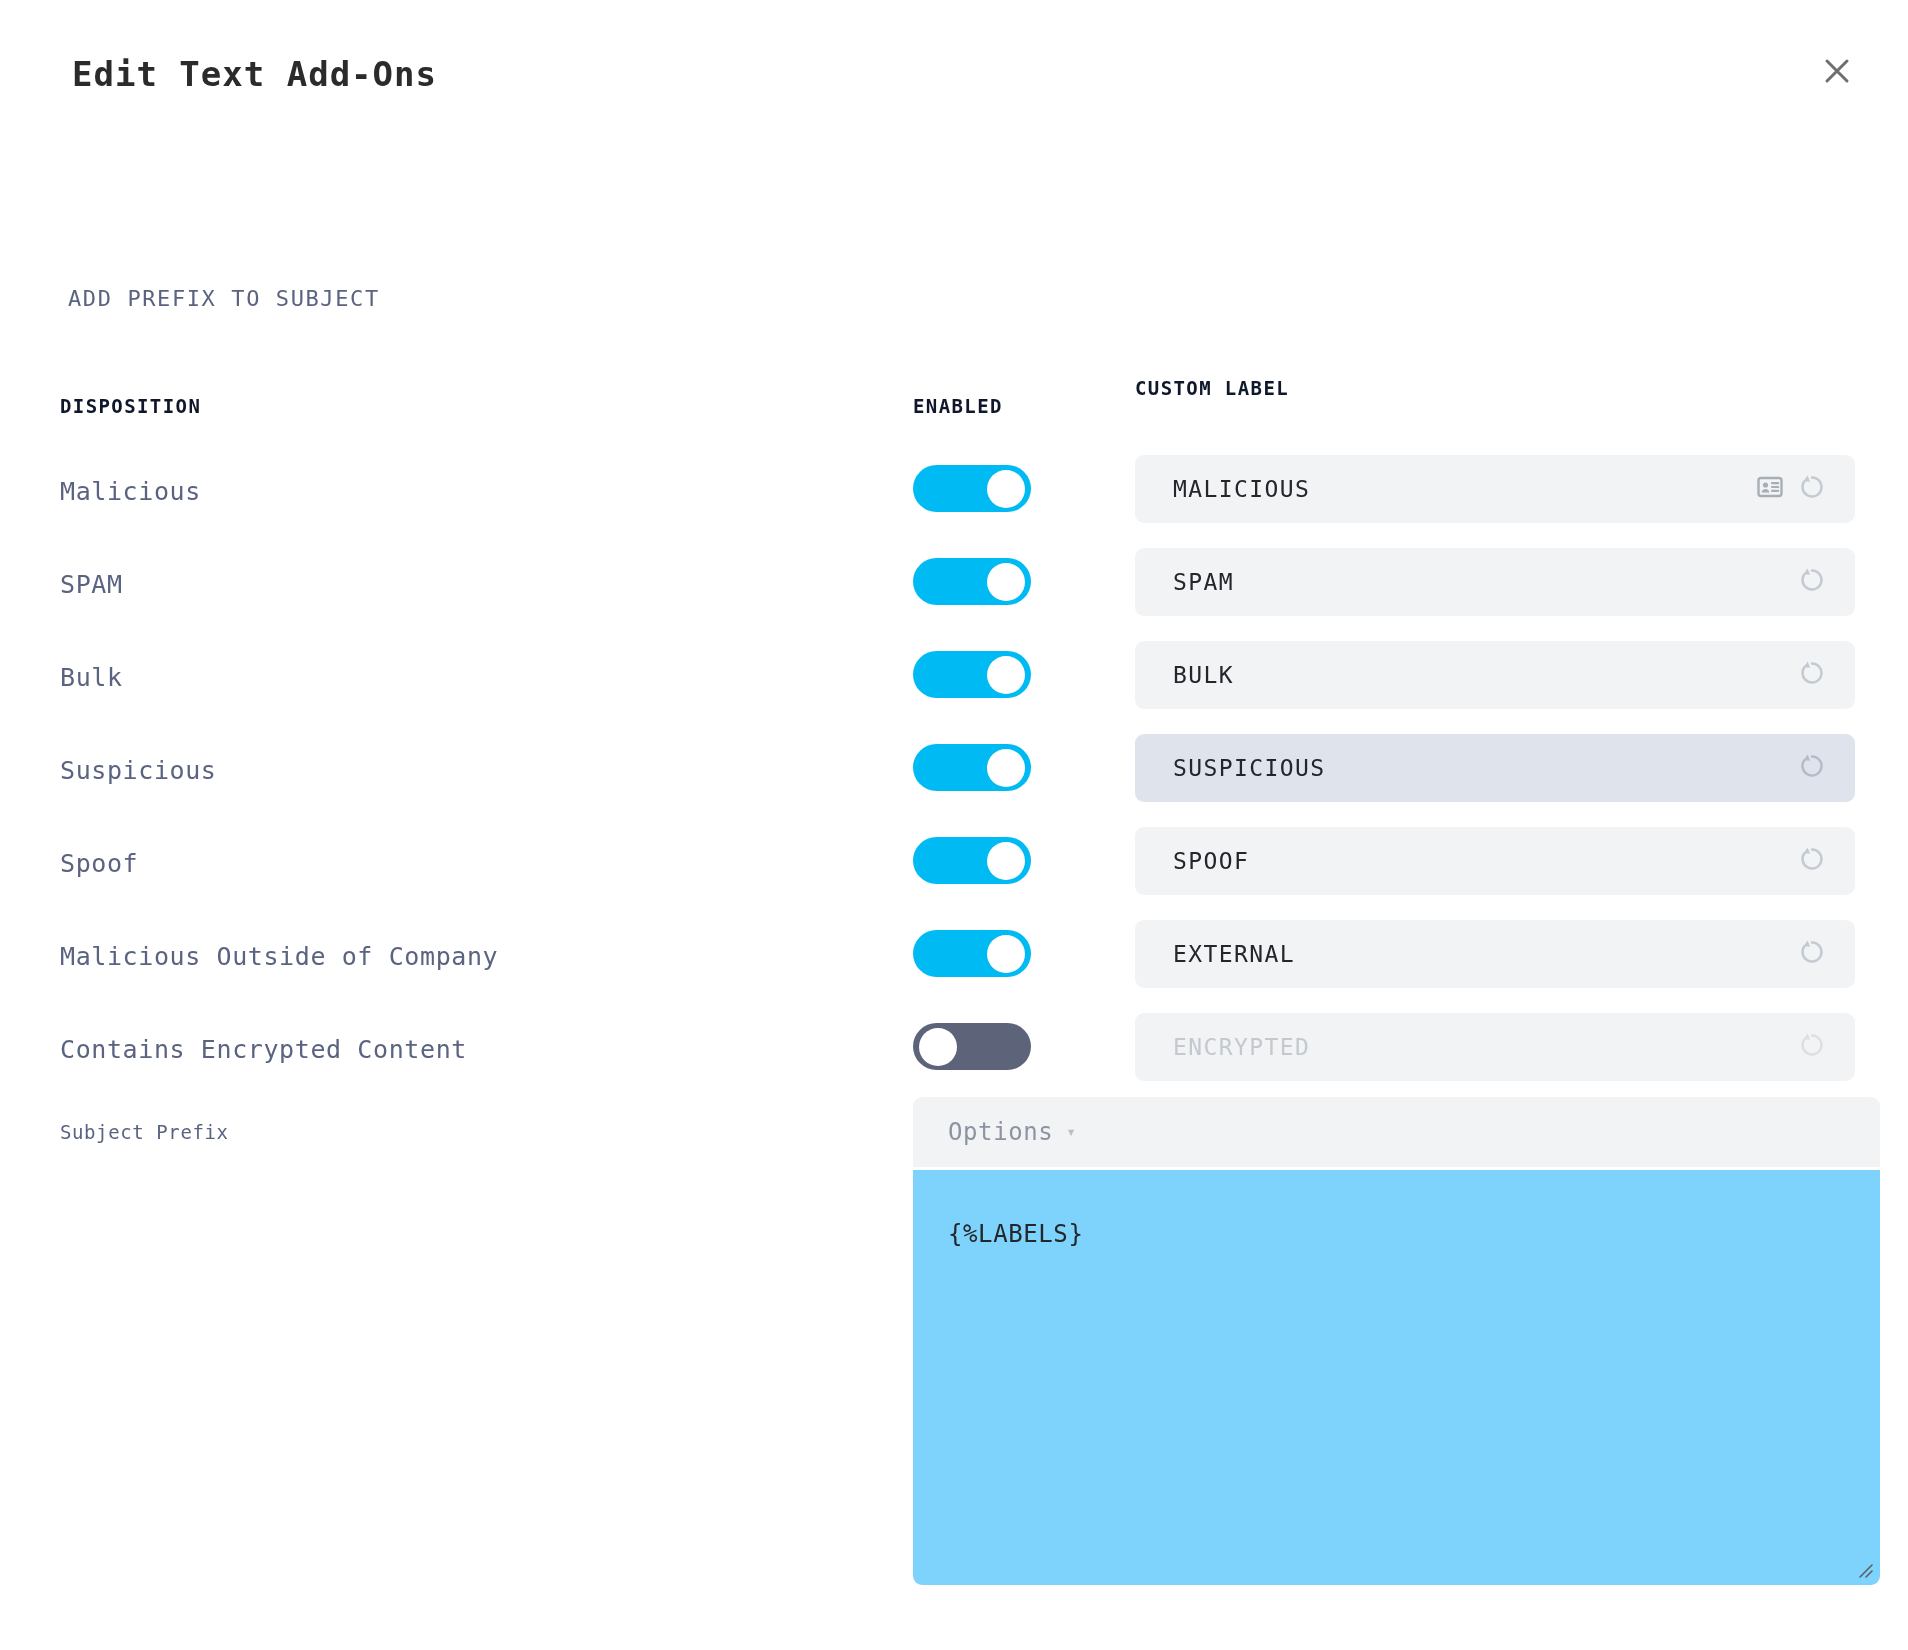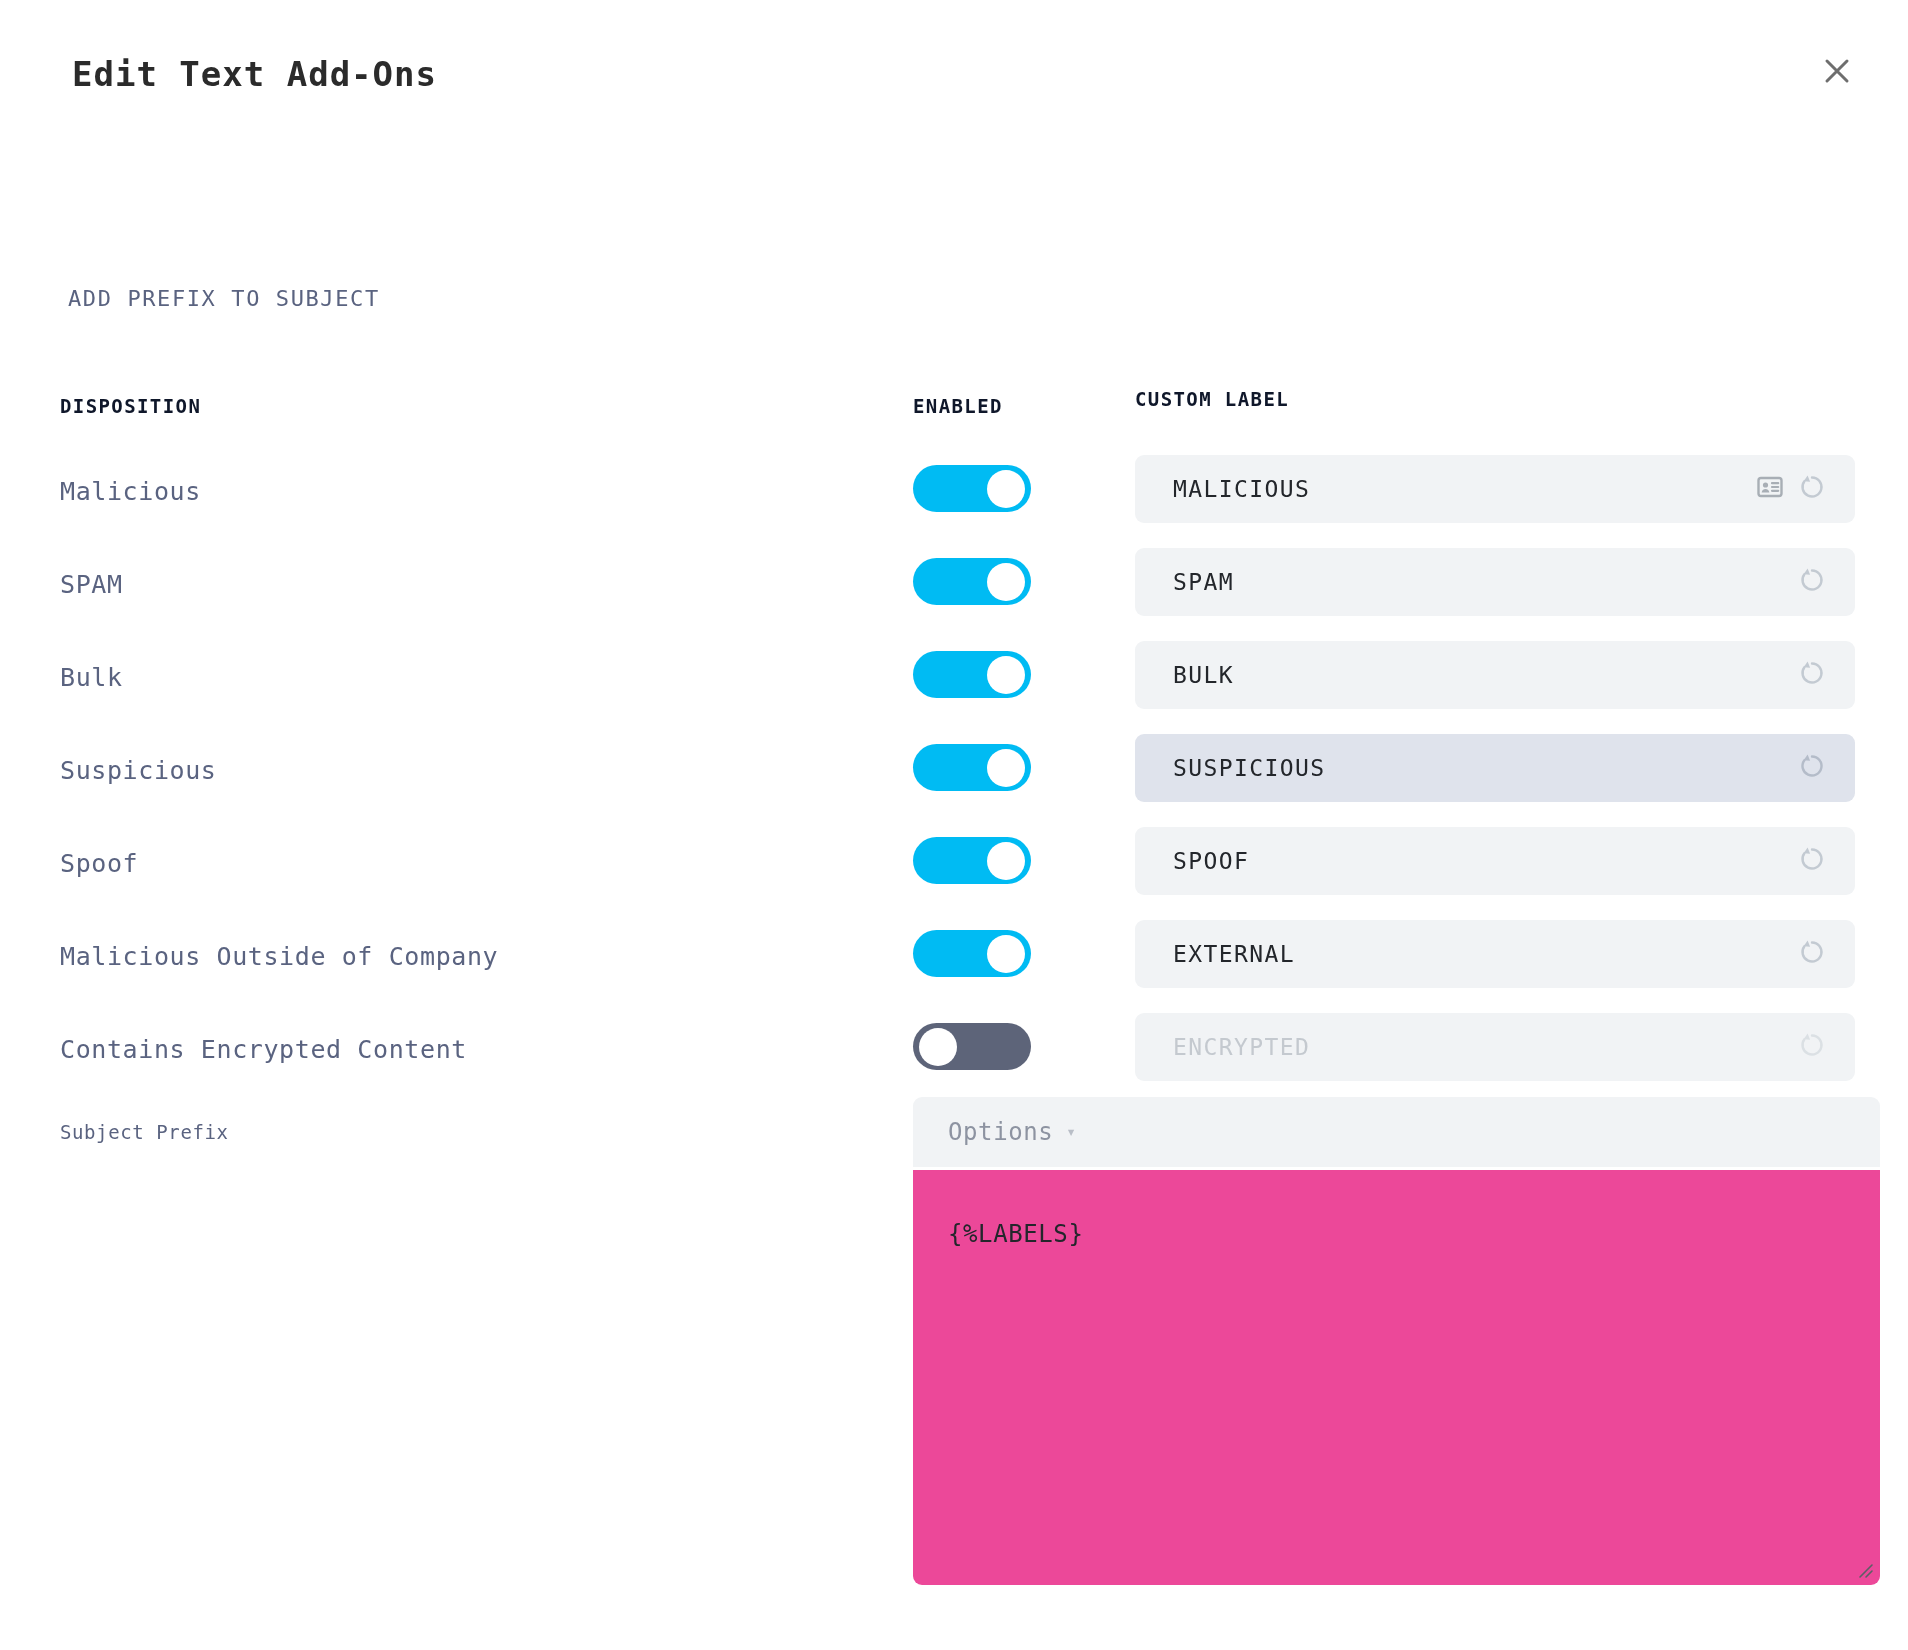--- a/index.html
+++ b/index.html
@@ -54,21 +54,21 @@
   
   .col-header {
     position: absolute;
     font-size: 19px;
     letter-spacing: 1.4px;
     font-weight: bold;
     color: #0f172a;
   }
   .col-disposition { left: 60px;  top: 395px; }
   .col-enabled     { left: 913px; top: 395px; }
-  .col-custom      { left: 1135px;top: 388px; }
+  .col-custom      { left: 1135px;top: 377px; }
 
   
   .rows {
     position: absolute;
     left: 0;
     top: 455px;
     width: 1908px;
   }
   .row {
     position: relative;
@@ -184,21 +184,21 @@
     color: #b9bec7;
     font-size: 16px;
     line-height: 1;
   }
   .prefix-textarea {
     position: absolute;
     left: 913px;
     top: 1170px;
     width: 967px;
     height: 415px;
-    background: #ec4899;
+    background: #7dd3fc;
     border-radius: 0 0 9px 9px;
     cursor: text;
   }
   .prefix-textarea .ta-value {
     position: absolute;
     left: 35px;
     top: 50px;
     font-size: 24px;
     letter-spacing: 0.6px;
     color: #23262b;

